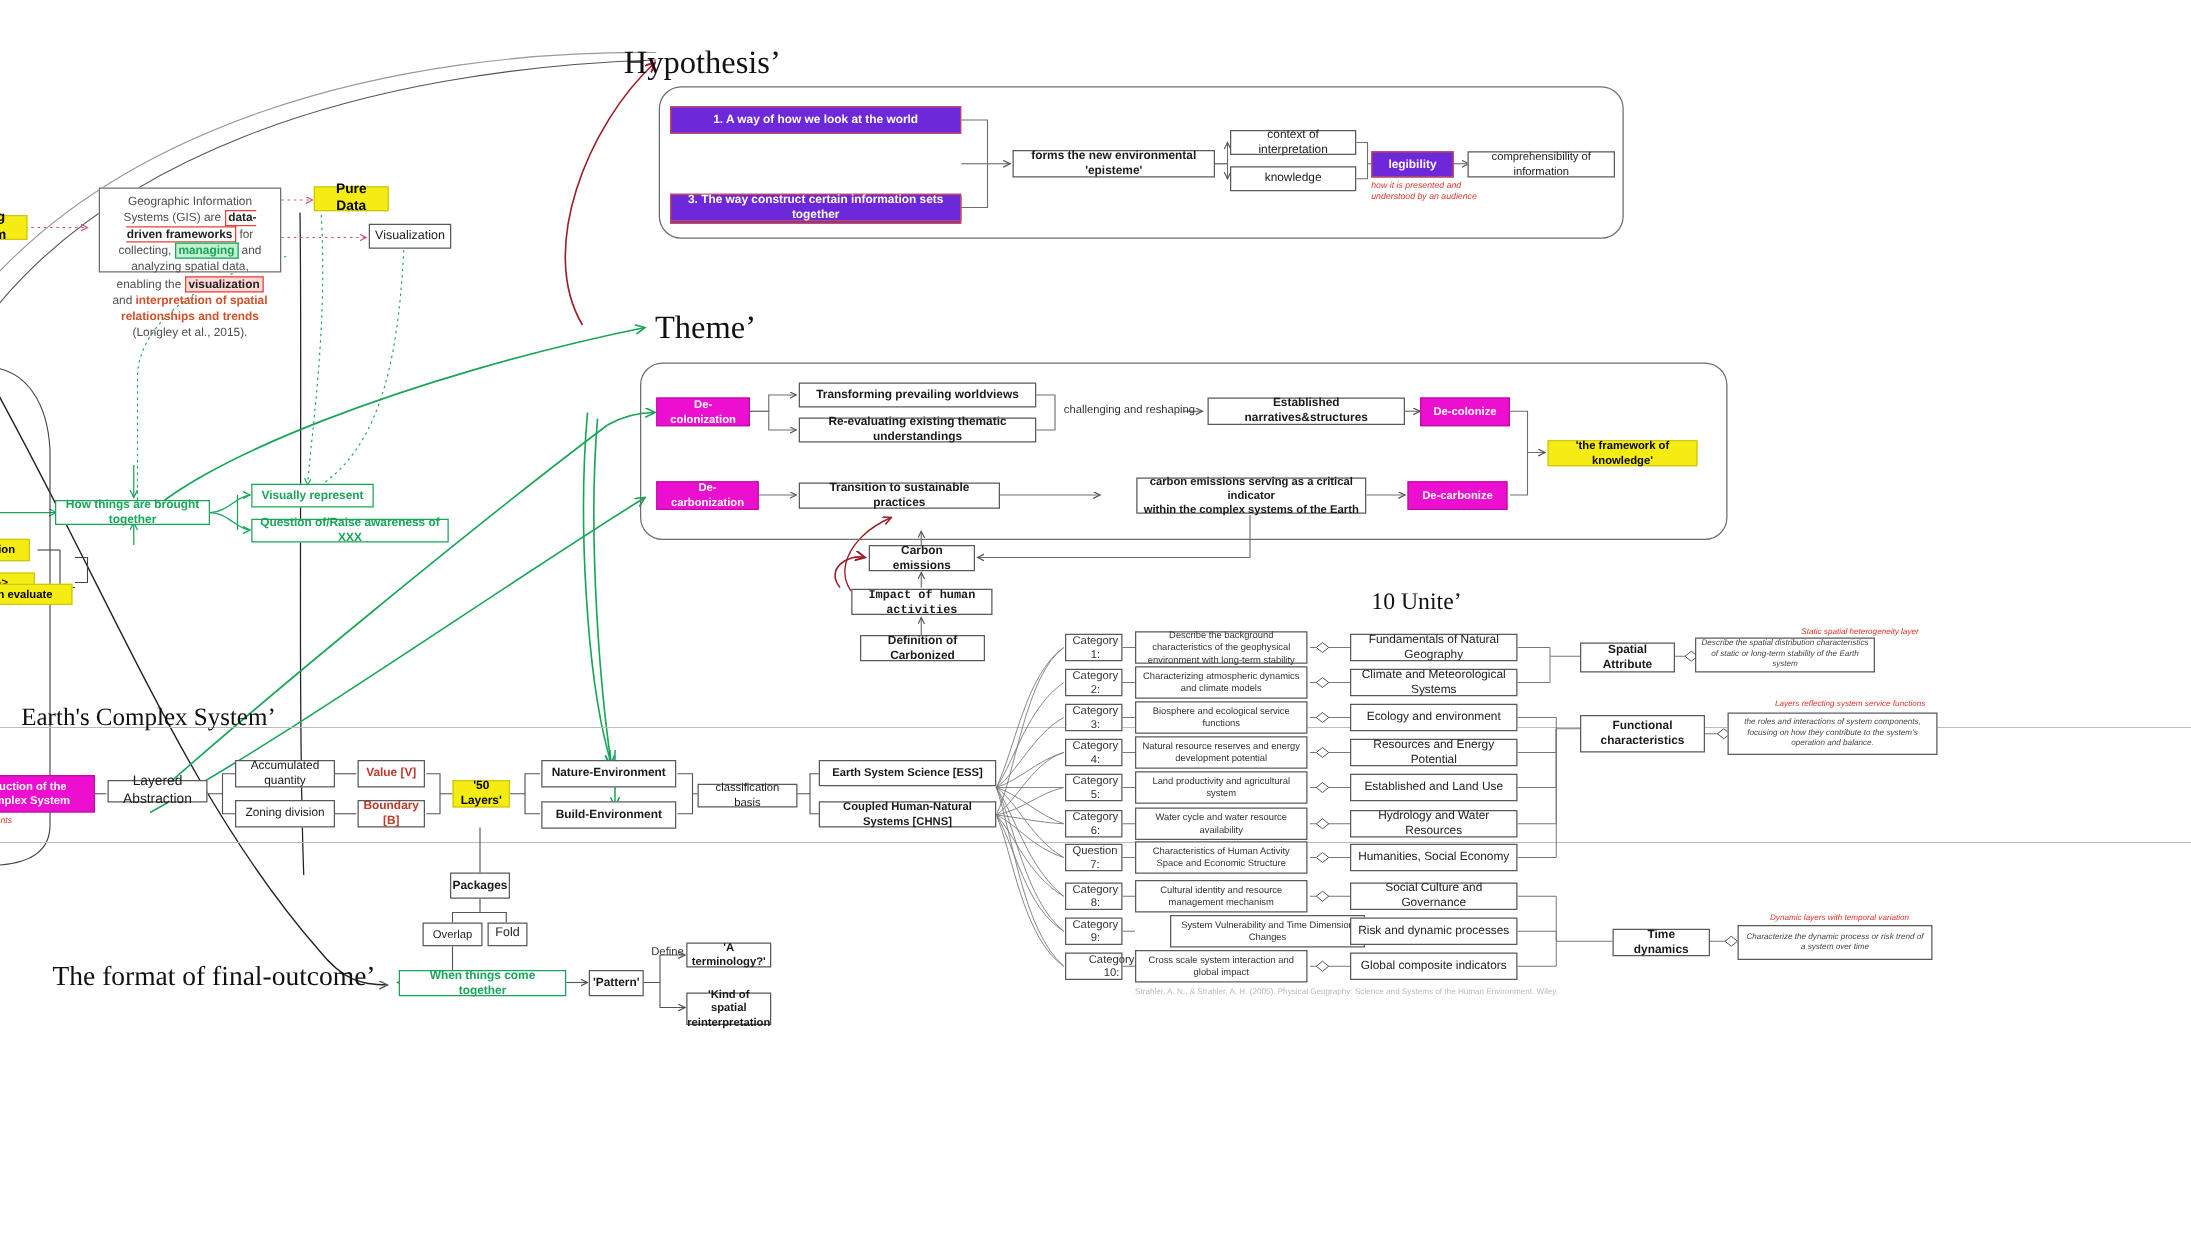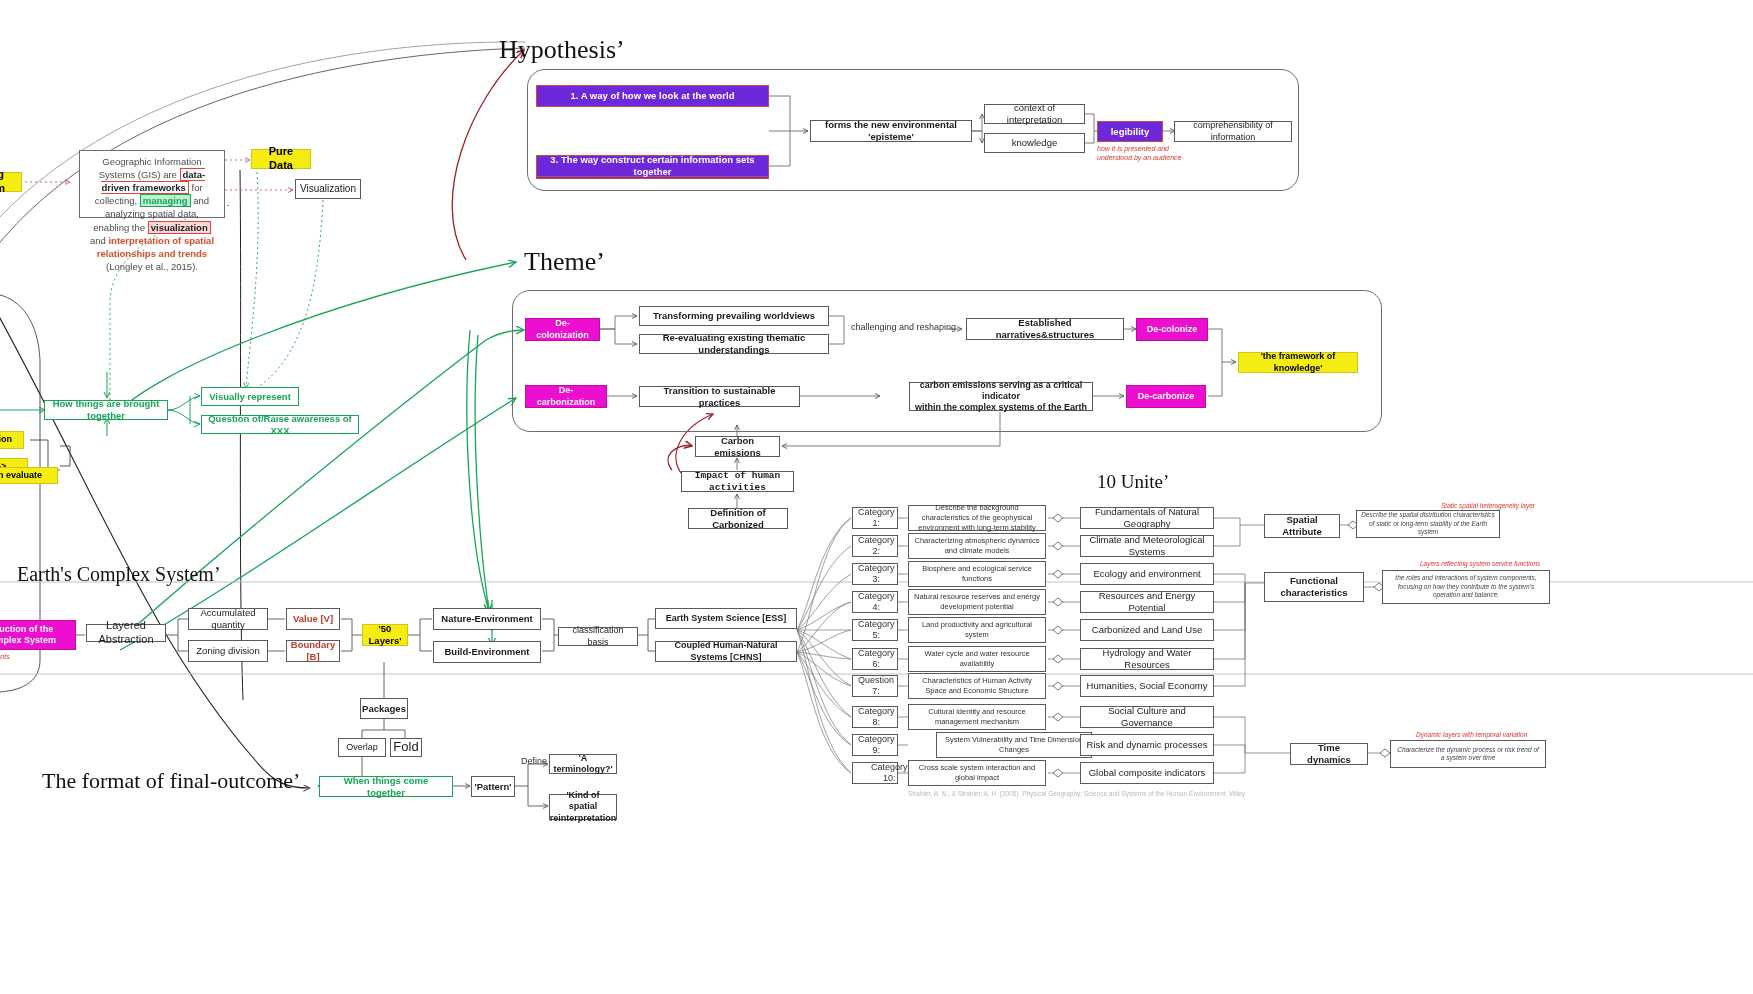--- a/index.html
+++ b/index.html
@@ -326,21 +326,21 @@
   <div class="node redtext" style="left:286px;top:640px;width:54px;height:22px;font-size:9.5px;">Boundary [B]</div>
   <div class="node yellow" style="left:362px;top:624px;width:46px;height:22px;font-size:9.5px;">'50 Layers'</div>
   <div class="node b" style="left:433px;top:608px;width:108px;height:22px;font-size:9.5px;">Nature-Environment</div>
   <div class="node b" style="left:433px;top:641px;width:108px;height:22px;font-size:9.5px;">Build-Environment</div>
   <div class="node" style="left:558px;top:627px;width:80px;height:19px;font-size:9px;">classification basis</div>
   <div class="node b" style="left:655px;top:608px;width:142px;height:21px;font-size:9px;">Earth System Science [ESS]</div>
   <div class="node b" style="left:655px;top:641px;width:142px;height:21px;font-size:9px;">Coupled Human-Natural Systems [CHNS]</div>
 
   <div class="node b" style="left:360px;top:698px;width:48px;height:21px;font-size:9.5px;">Packages</div>
   <div class="node" style="left:338px;top:738px;width:48px;height:19px;font-size:9px;">Overlap</div>
-  <div class="node" style="left:390px;top:738px;width:32px;height:19px;font-size:13px;">Fold</div>
+  <div class="node" style="left:390px;top:738px;width:32px;height:19px;font-size:10px;">Fold</div>
   <div class="node greenbox" style="left:319px;top:776px;width:134px;height:21px;font-size:9.5px;">When things come together</div>
   <div class="node b" style="left:471px;top:776px;width:44px;height:21px;font-size:9.5px;">'Pattern'</div>
   <div style="position:absolute;left:521px;top:756px;font-size:9px;color:#333;">Define</div>
   <div class="node b" style="left:549px;top:754px;width:68px;height:20px;font-size:9px;">'A terminology?'</div>
   <div class="node b" style="left:549px;top:794px;width:68px;height:26px;font-size:9px;flex-direction:column;">
     <span>'Kind of spatial</span>
     <span>reinterpretation</span>
   </div>
 
   <div id="unite-rows">
@@ -351,21 +351,21 @@
       <div class="node catdesc" style="left: 908px; top: 533px; width: 138px; height: 26px;">Characterizing atmospheric dynamics and climate models</div>
       <div class="node unitlbl" style="left: 1080px; top: 535px; width: 134px; height: 22px;">Climate and Meteorological Systems</div>
       <div class="node catlbl" style="left: 852px; top: 563px; width: 46px; height: 22px; justify-content: flex-start; padding-left: 5px;">Category 3:</div>
       <div class="node catdesc" style="left: 908px; top: 561px; width: 138px; height: 26px;">Biosphere and ecological service functions</div>
       <div class="node unitlbl" style="left: 1080px; top: 563px; width: 134px; height: 22px;">Ecology and environment</div>
       <div class="node catlbl" style="left: 852px; top: 591px; width: 46px; height: 22px; justify-content: flex-start; padding-left: 5px;">Category 4:</div>
       <div class="node catdesc" style="left: 908px; top: 589px; width: 138px; height: 26px;">Natural resource reserves and energy development potential</div>
       <div class="node unitlbl" style="left: 1080px; top: 591px; width: 134px; height: 22px;">Resources and Energy Potential</div>
       <div class="node catlbl" style="left: 852px; top: 619px; width: 46px; height: 22px; justify-content: flex-start; padding-left: 5px;">Category 5:</div>
       <div class="node catdesc" style="left: 908px; top: 617px; width: 138px; height: 26px;">Land productivity and agricultural system</div>
-      <div class="node unitlbl" style="left: 1080px; top: 619px; width: 134px; height: 22px;">Carbonized and Land Use</div>
+      <div class="node unitlbl" style="left: 1080px; top: 619px; width: 134px; height: 22px;">Established and Land Use</div>
       <div class="node catlbl" style="left: 852px; top: 648px; width: 46px; height: 22px; justify-content: flex-start; padding-left: 5px;">Category 6:</div>
       <div class="node catdesc" style="left: 908px; top: 646px; width: 138px; height: 26px;">Water cycle and water resource availability</div>
       <div class="node unitlbl" style="left: 1080px; top: 648px; width: 134px; height: 22px;">Hydrology and Water Resources</div>
       <div class="node catlbl" style="left: 852px; top: 675px; width: 46px; height: 22px; justify-content: flex-start; padding-left: 5px;">Question 7:</div>
       <div class="node catdesc" style="left: 908px; top: 673px; width: 138px; height: 26px;">Characteristics of Human Activity Space and Economic Structure</div>
       <div class="node unitlbl" style="left: 1080px; top: 675px; width: 134px; height: 22px;">Humanities, Social Economy</div>
       <div class="node catlbl" style="left: 852px; top: 706px; width: 46px; height: 22px; justify-content: flex-start; padding-left: 5px;">Category 8:</div>
       <div class="node catdesc" style="left: 908px; top: 704px; width: 138px; height: 26px;">Cultural identity and resource management mechanism</div>
       <div class="node unitlbl" style="left: 1080px; top: 706px; width: 134px; height: 22px;">Social Culture and Governance</div>
       <div class="node catlbl" style="left: 852px; top: 734px; width: 46px; height: 22px; justify-content: flex-start; padding-left: 5px;">Category 9:</div>

